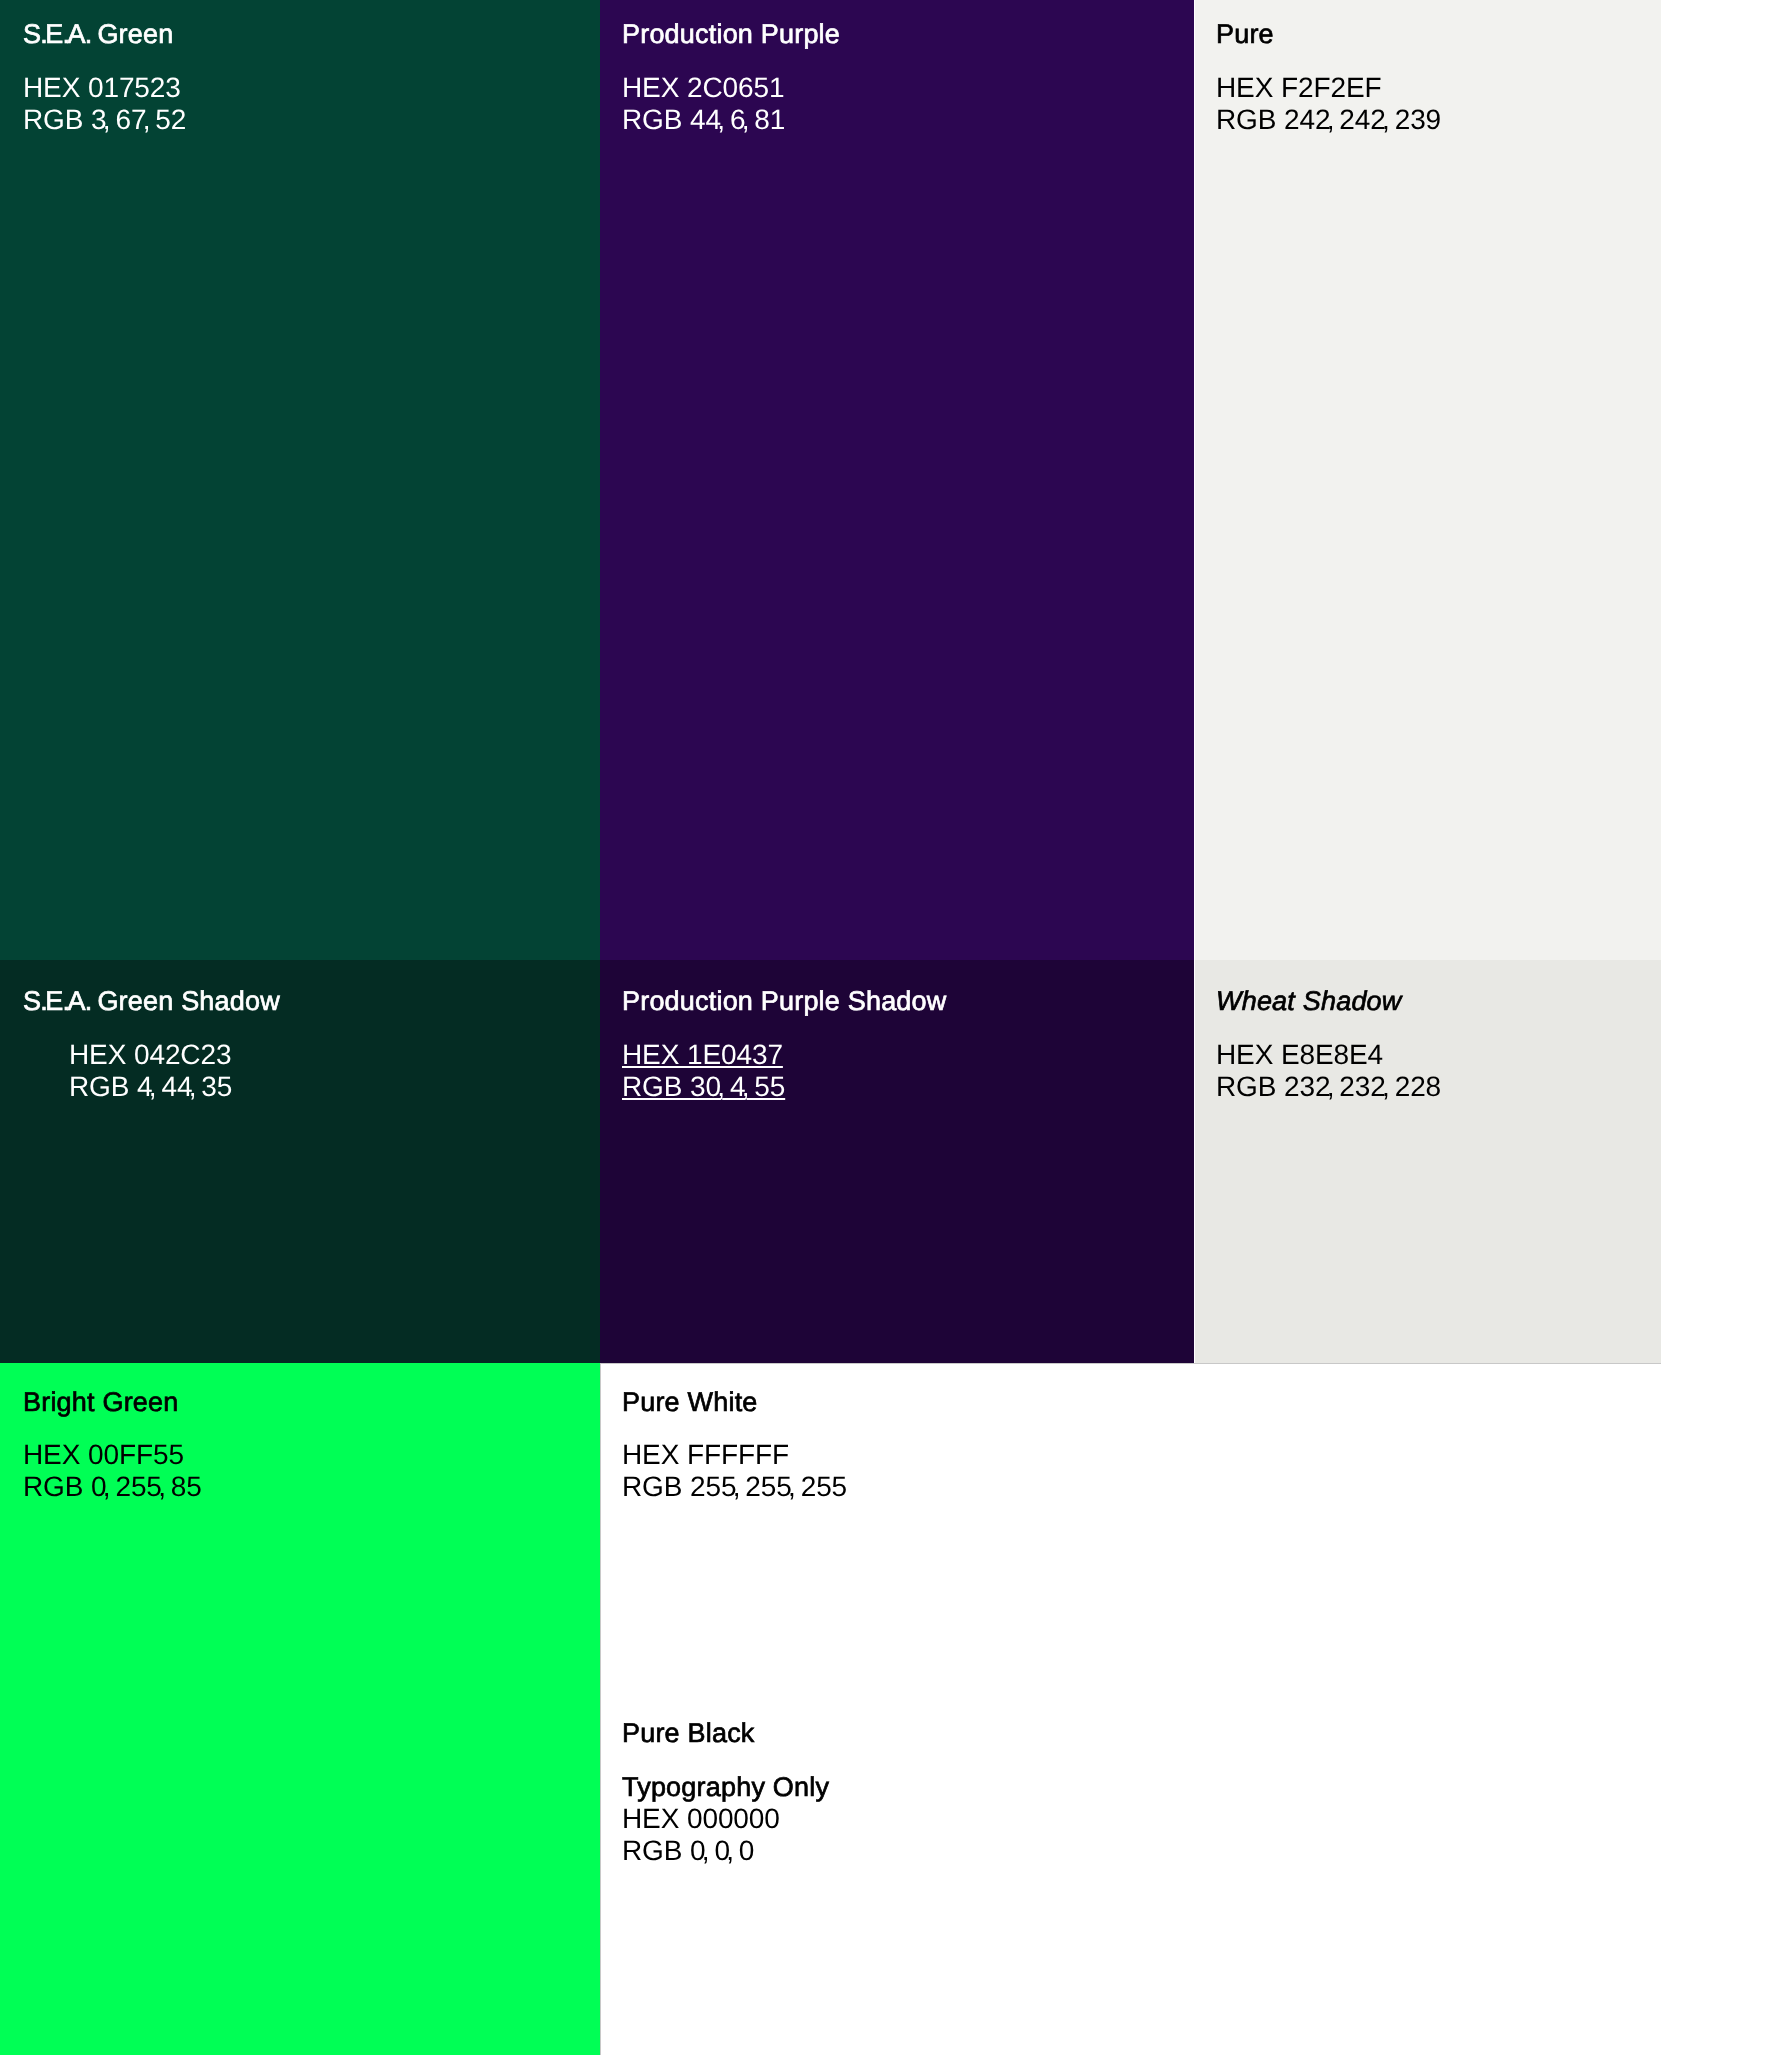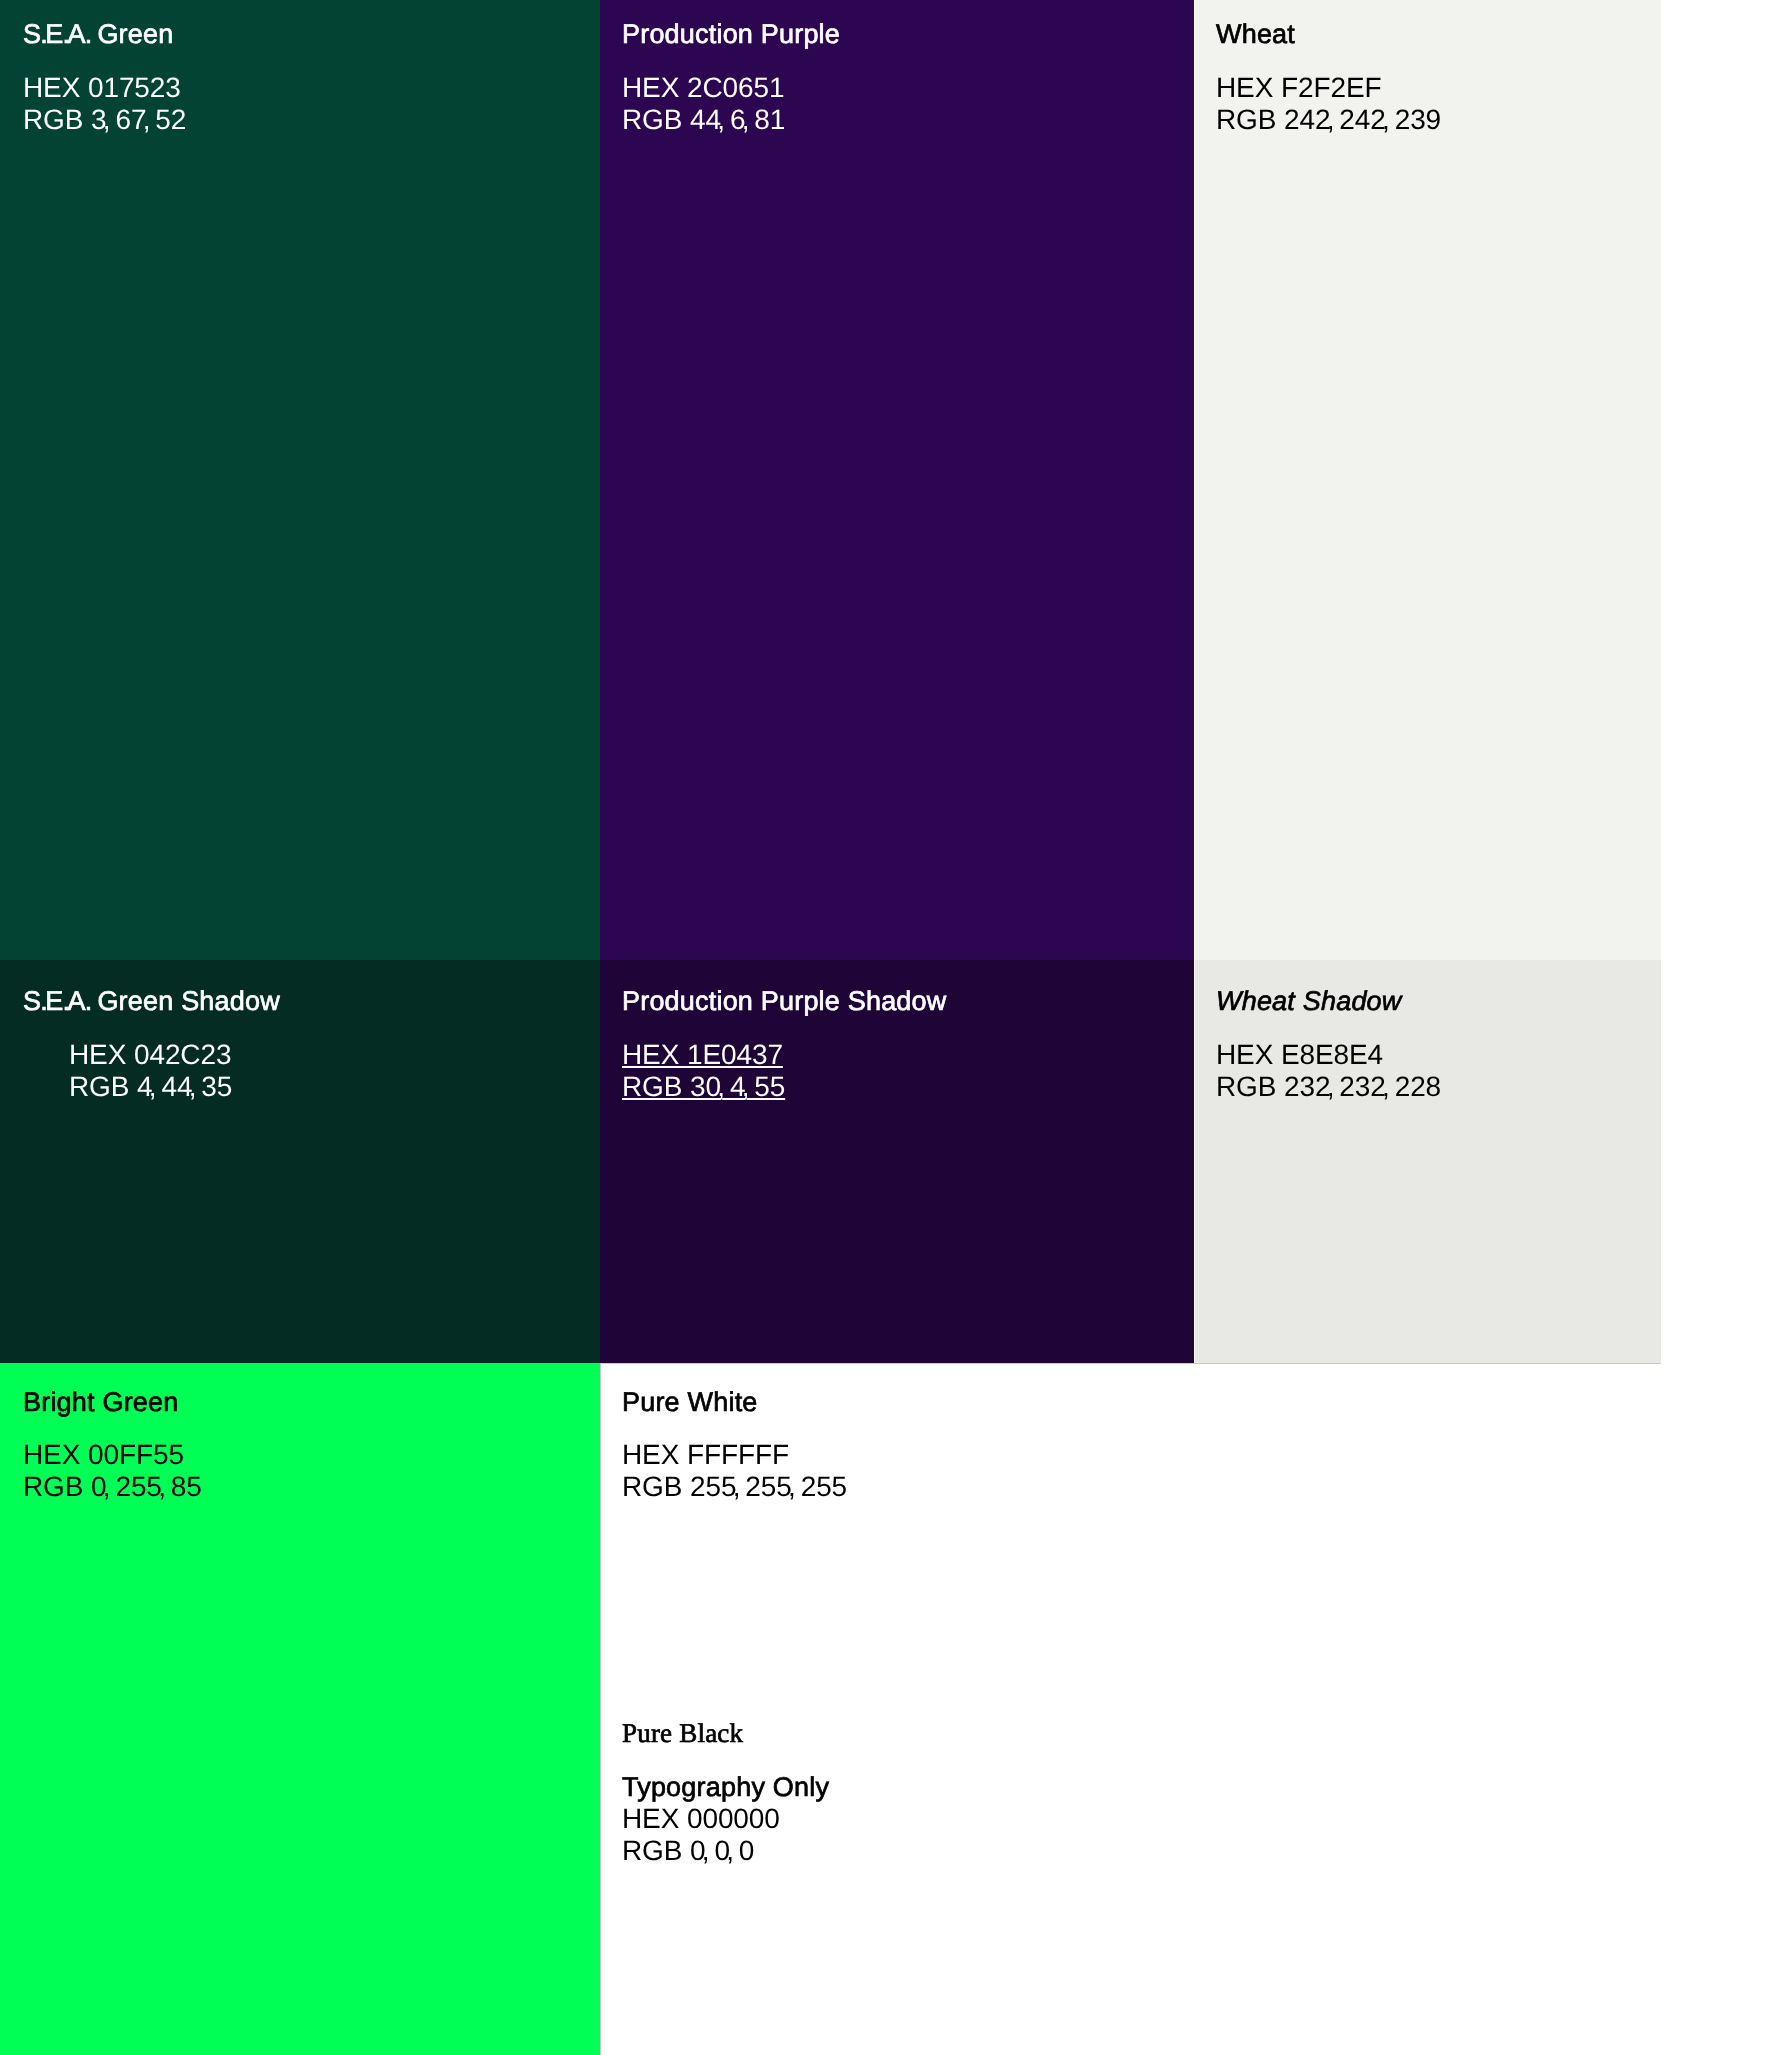--- a/index.html
+++ b/index.html
@@ -64,36 +64,36 @@
   <div class="swatch sw-wheat-shadow"></div>
   <div class="swatch sw-bright-green"></div>
   <div class="swatch sw-pure-white"></div>
 
   <div class="sw-text sw-title col-1 on-dark" style="top: 18px;">S<span class="pd">.</span>E<span class="pd">.</span>A<span class="pd">.</span> Green</div>
   <div class="sw-text sw-codes col-1 on-dark" style="top: 72px;"><div>HEX 017523</div><div>RGB 3<span class="cm">,</span> 67<span class="cm">,</span> 52</div></div>
 
   <div class="sw-text sw-title col-2 on-dark" style="top: 18px;">Production Purple</div>
   <div class="sw-text sw-codes col-2 on-dark" style="top: 72px;"><div>HEX 2C0651</div><div>RGB 44<span class="cm">,</span> 6<span class="cm">,</span> 81</div></div>
 
-  <div class="sw-text sw-title col-3 on-light" style="top: 18px;">Wheat</div>
+  <div class="sw-text sw-title col-3 on-light" style="top: 18px;">Pure</div>
   <div class="sw-text sw-codes col-3 on-light" style="top: 72px;"><div>HEX F2F2EF</div><div>RGB 242<span class="cm">,</span> 242<span class="cm">,</span> 239</div></div>
 
   <div class="sw-text sw-title col-1 on-dark" style="top: 985px;">S<span class="pd">.</span>E<span class="pd">.</span>A<span class="pd">.</span> Green Shadow</div>
   <div class="sw-text sw-codes col-1 on-dark" style="top: 1039px; margin-left: 46px;"><div>HEX 042C23</div><div>RGB 4<span class="cm">,</span> 44<span class="cm">,</span> 35</div></div>
 
   <div class="sw-text sw-title col-2 on-dark" style="top: 985px;">Production Purple Shadow</div>
   <div class="sw-text sw-codes col-2 on-dark" style="top: 1039px; text-decoration: underline;"><div>HEX 1E0437</div><div>RGB 30<span class="cm">,</span> 4<span class="cm">,</span> 55</div></div>
 
   <div class="sw-text sw-title col-3 on-light" style="top: 985px; font-style: italic;">Wheat Shadow</div>
   <div class="sw-text sw-codes col-3 on-light" style="top: 1039px;"><div>HEX E8E8E4</div><div>RGB 232<span class="cm">,</span> 232<span class="cm">,</span> 228</div></div>
 
   <div class="sw-text sw-title col-1 on-light" style="top: 1386px;">Bright Green</div>
   <div class="sw-text sw-codes col-1 on-light" style="top: 1439px;"><div>HEX 00FF55</div><div>RGB 0<span class="cm">,</span> 255<span class="cm">,</span> 85</div></div>
 
   <div class="sw-text sw-title col-2 on-light" style="top: 1386px;">Pure White</div>
   <div class="sw-text sw-codes col-2 on-light" style="top: 1439px;"><div>HEX FFFFFF</div><div>RGB 255<span class="cm">,</span> 255<span class="cm">,</span> 255</div></div>
 
-  <div class="sw-text sw-title col-2 on-light" style="top: 1717px; font-family: Liberation Serif, serif;">Pure Black</div>
+  <div class="sw-text sw-title col-2 on-light" style="top: 1717px;">Pure Black</div>
   <div class="sw-text sw-note col-2 on-light" style="top: 1771px;">Typography Only</div>
   <div class="sw-text sw-codes col-2 on-light" style="top: 1803px;"><div>HEX 000000</div><div>RGB 0<span class="cm">,</span> 0<span class="cm">,</span> 0</div></div>
 
 </div>
 
 
 </body></html>

